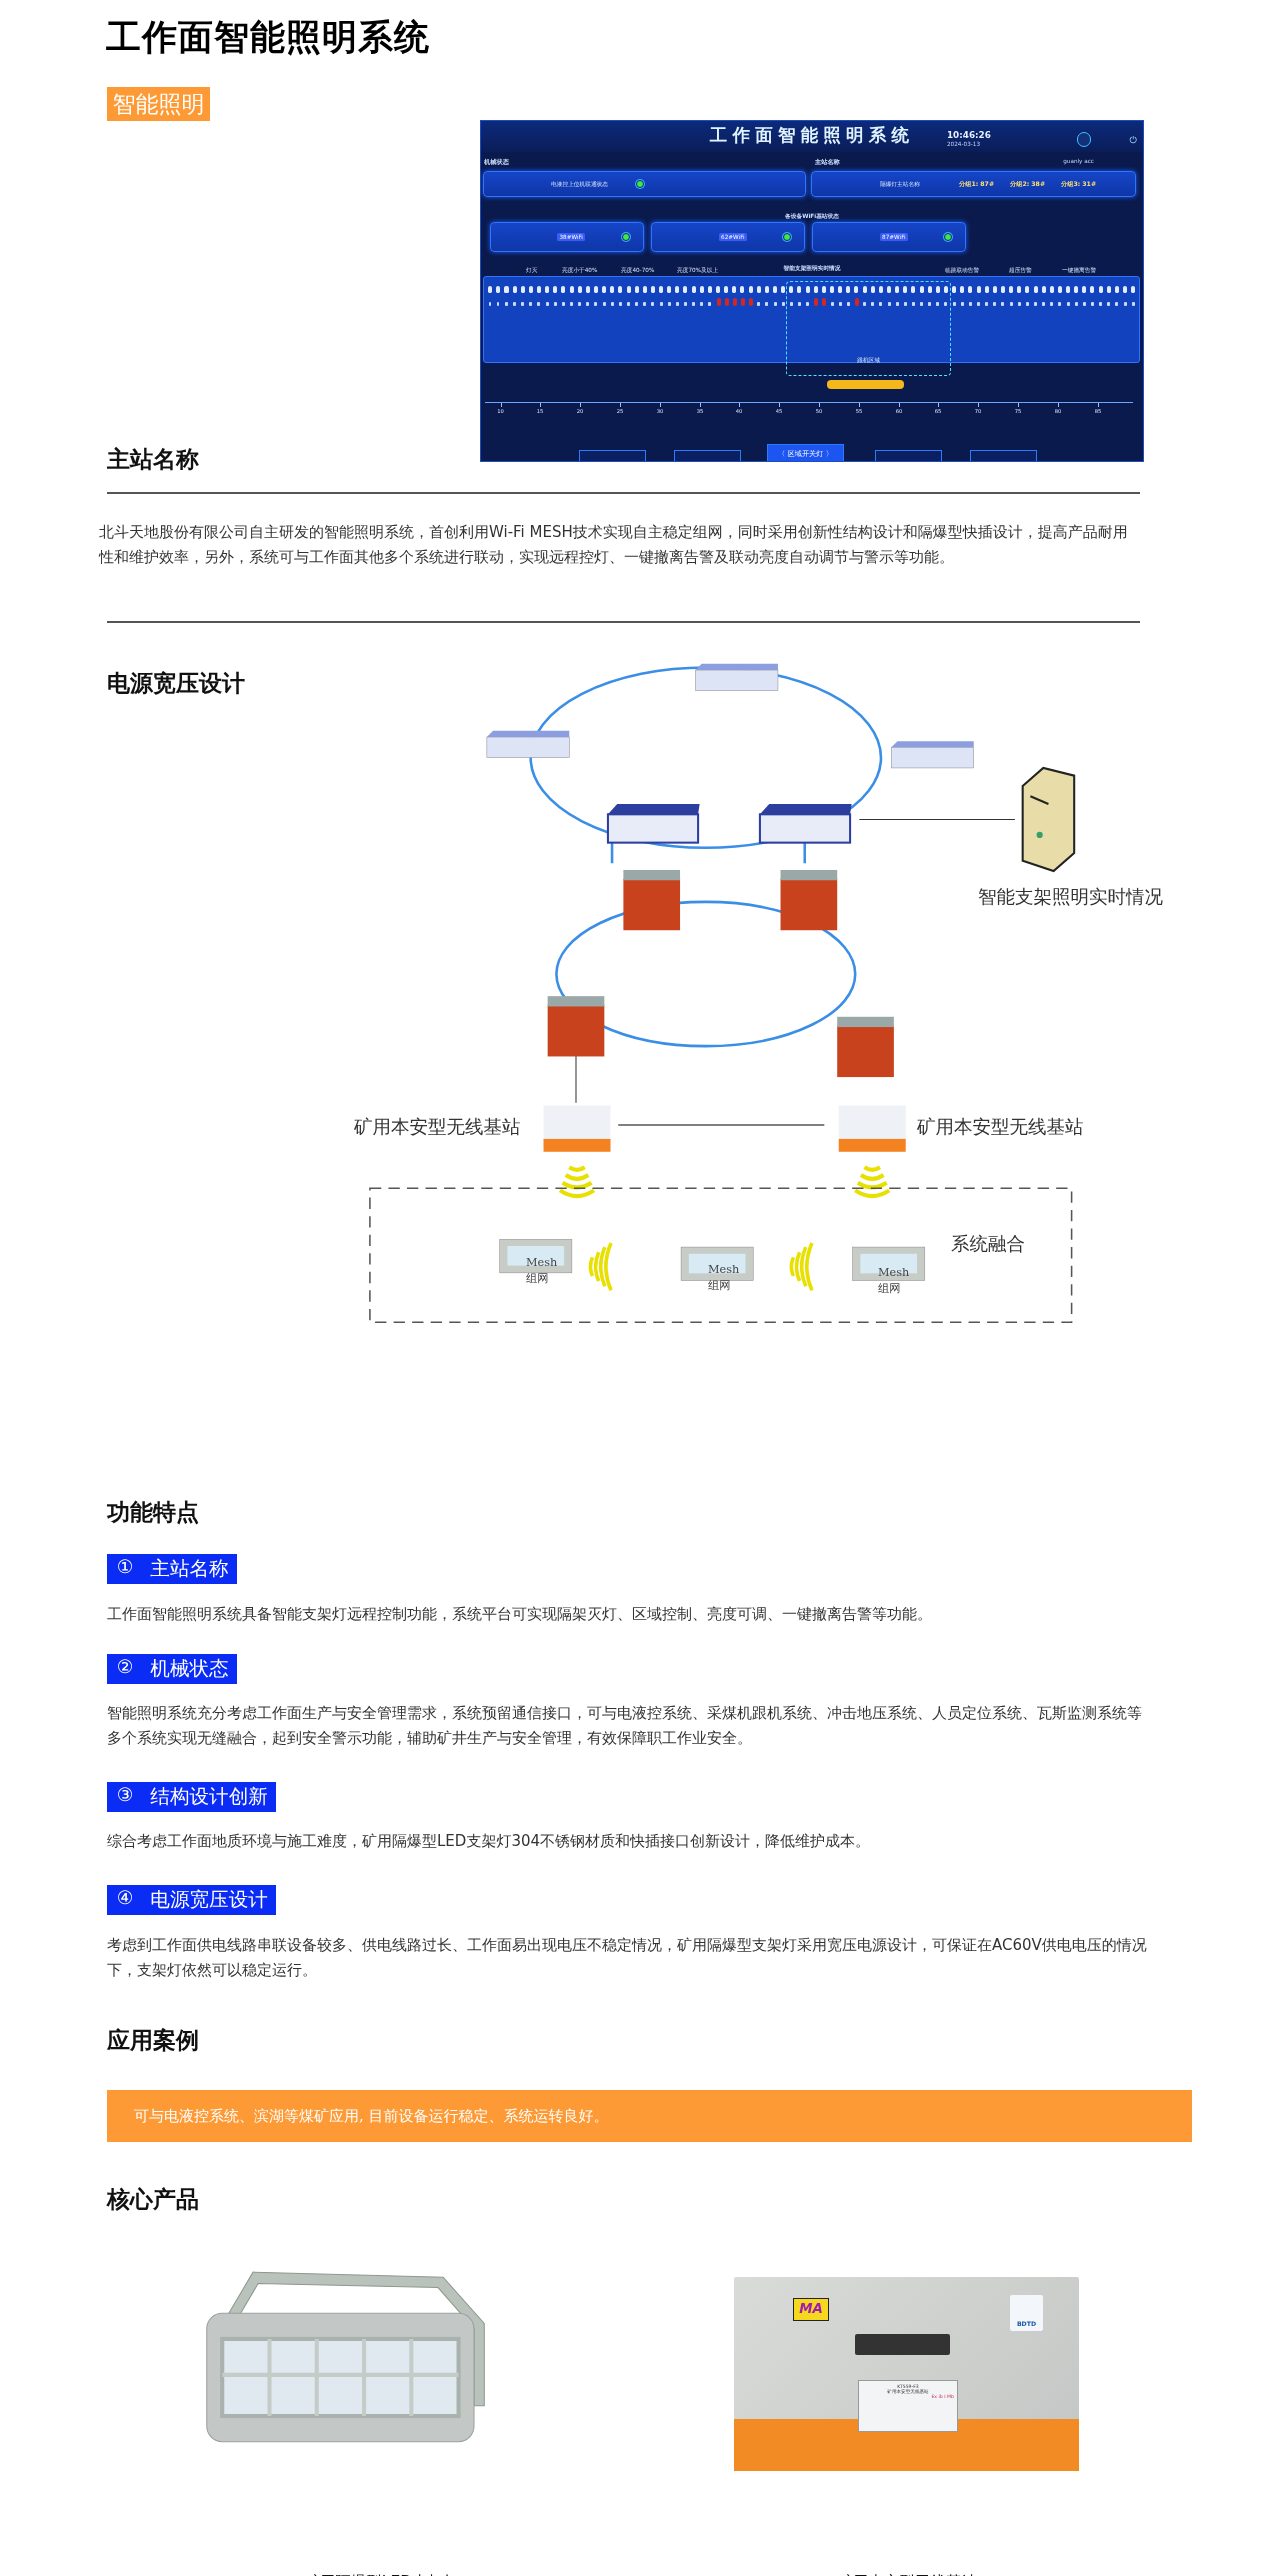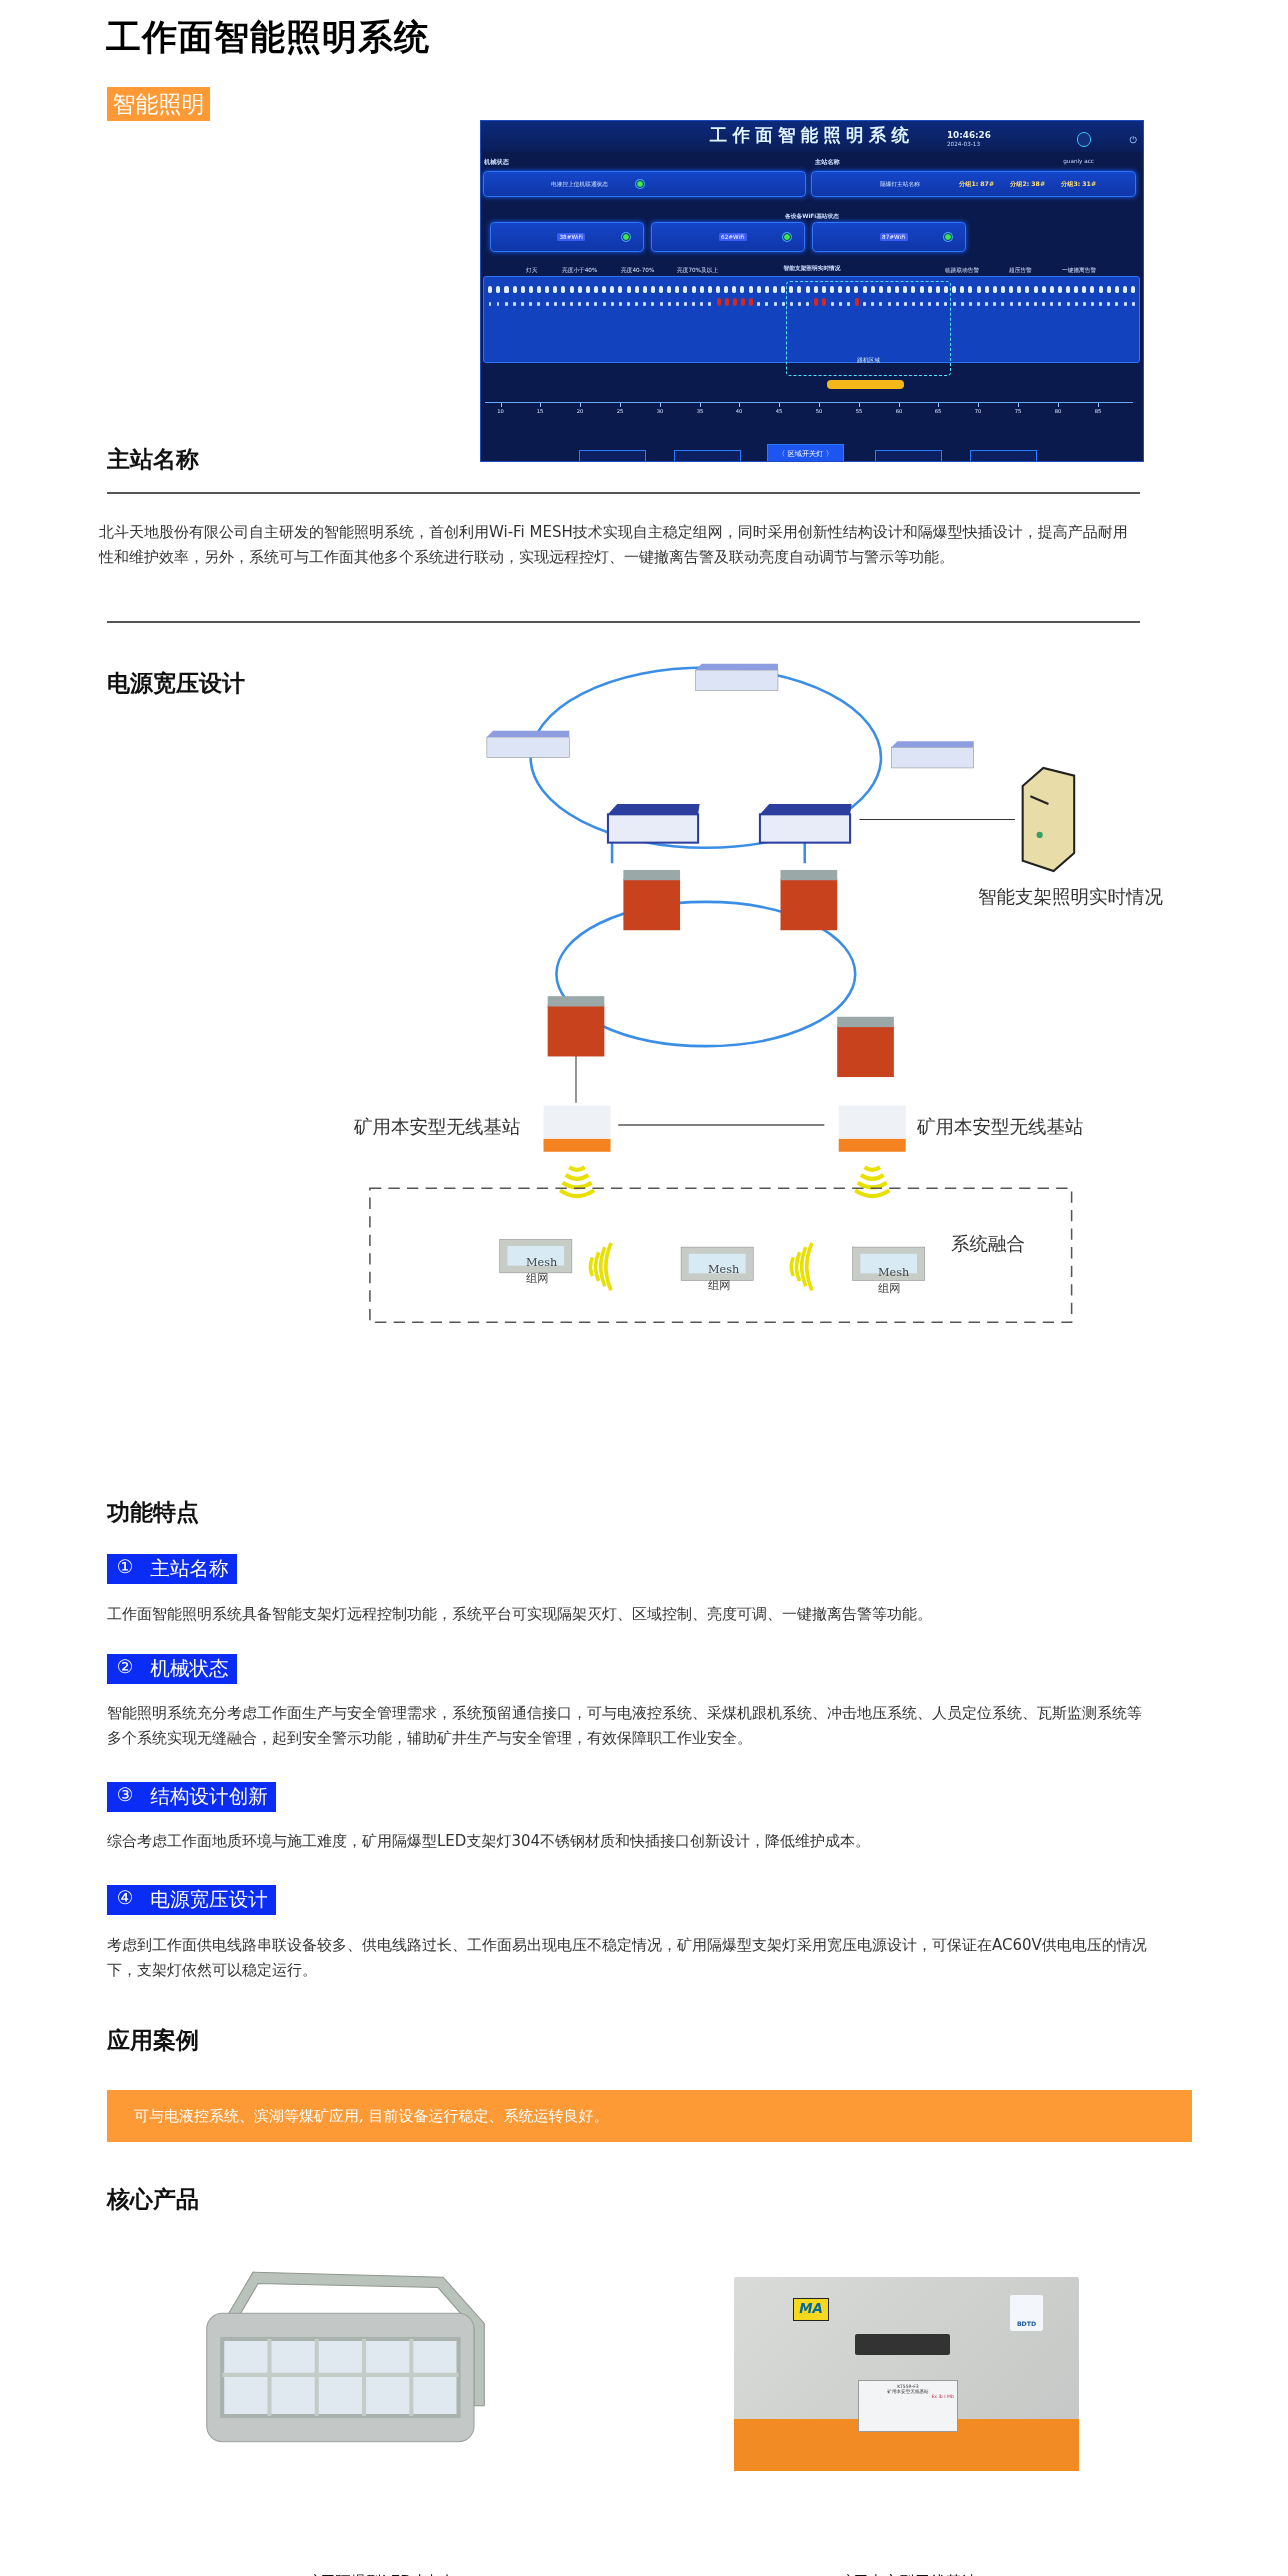--- a/index.html
+++ b/index.html
@@ -485,21 +485,21 @@
   <line x1="234" y1="140" x2="234" y2="290" stroke="#c4ccc8" stroke-width="8"></line>
   <line x1="326" y1="140" x2="326" y2="290" stroke="#c4ccc8" stroke-width="8"></line>
   <line x1="418" y1="140" x2="418" y2="290" stroke="#c4ccc8" stroke-width="8"></line>
   <line x1="50" y1="210" x2="510" y2="210" stroke="#c4ccc8" stroke-width="8"></line>
 </svg>
 <div class="abs prod-cap" style="left:196px;top:2571px;width:371px">矿用隔爆型LED支架灯</div>
 
 <div class="abs" style="left:734px;top:2277px;width:345px;height:196px">
   <div class="abs" style="left:0;top:0;width:345px;height:193px;background:linear-gradient(135deg,#d9dbd8,#c3c6c4);border-radius:2.1px"></div>
   <div class="abs" style="left:0;top:142px;width:345px;height:52px;background:#f38b24"></div>
-  <div class="abs" style="left:59px;top:20.6px;width:36px;height:23px;background:#f6d81f;border:1.5px solid #222;color:#0369a1;font-weight:bold;font-style:italic;font-size:13.4px;text-align:center;line-height:20.6px">MA</div>
+  <div class="abs" style="left:59px;top:20.6px;width:36px;height:23px;background:#f6d81f;border:1.5px solid #222;color:#a21caf;font-weight:bold;font-style:italic;font-size:13.4px;text-align:center;line-height:20.6px">MA</div>
   <div class="abs" style="left:276px;top:18px;width:33px;height:36px;background:#f3f6fa;border-radius:2.1px;color:#1c5aa6;font-size:6.2px;font-weight:bold;text-align:center;padding-top:25px">BDTD</div>
   <div class="abs" style="left:121px;top:57px;width:95px;height:20.6px;background:#333;border-radius:2.1px"></div>
   <div class="abs" style="left:124px;top:103px;width:100px;height:52px;background:#f2f4f6;border:1px solid #999;font-size:4.6px;color:#333;padding:3.1px">
     <div style="text-align:center">KT559-F3</div>
     <div style="text-align:center">矿用本安型无线基站</div>
     <div style="color:#c62a4e;text-align:right">Ex ib I Mb</div>
   </div>
 </div>
 <div class="abs prod-cap" style="left:711px;top:2571px;width:392px">矿用本安型无线基站</div>
 

